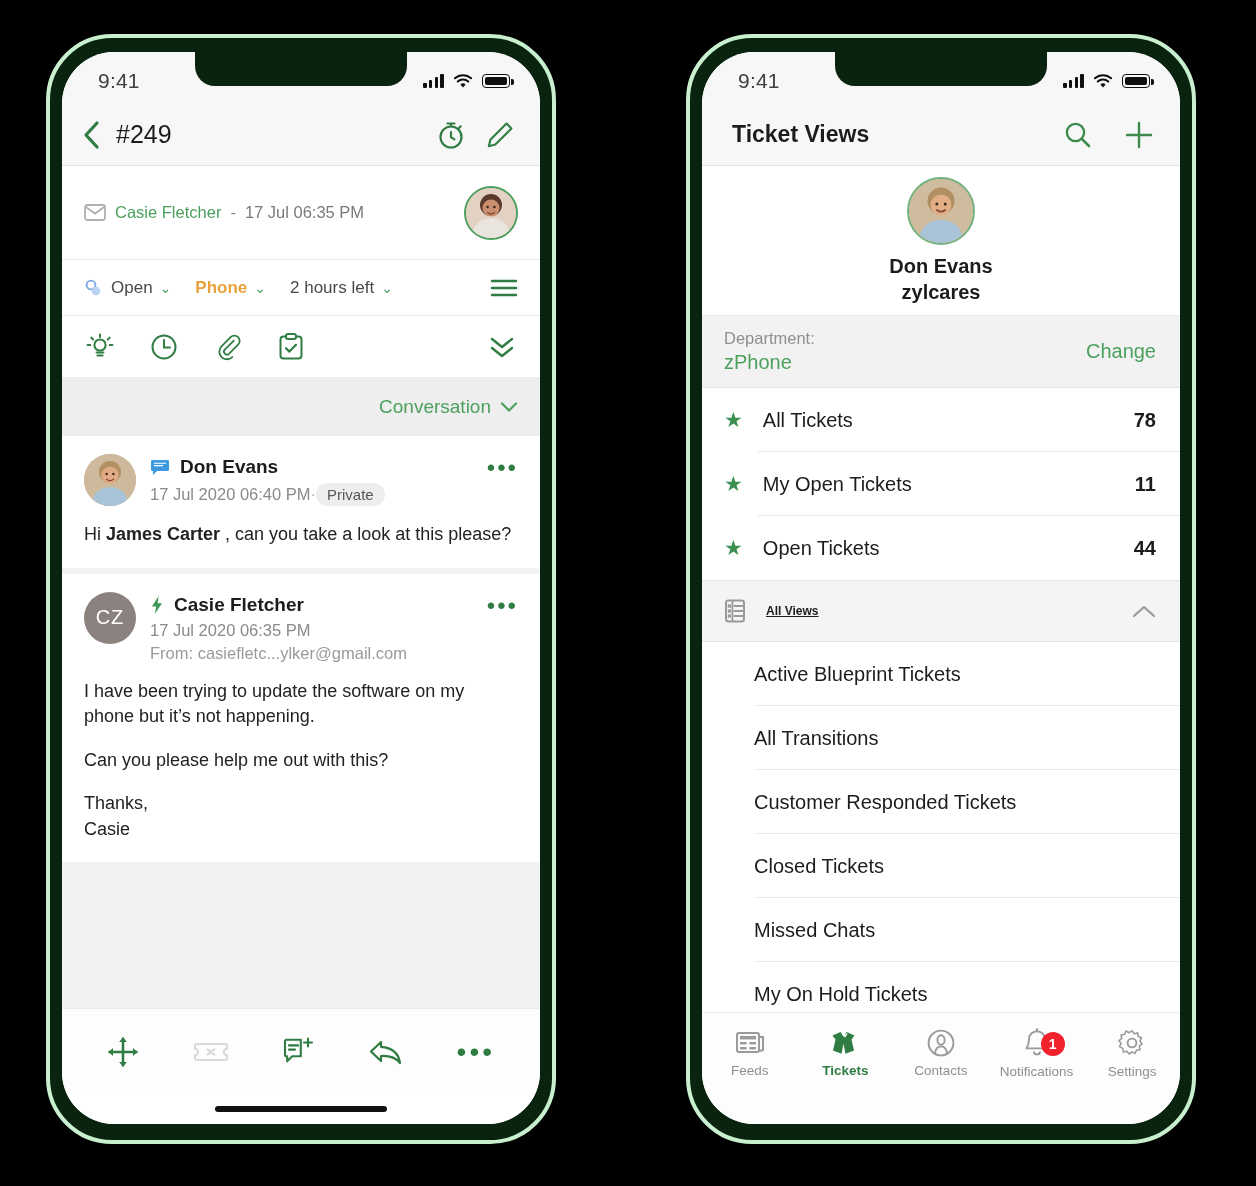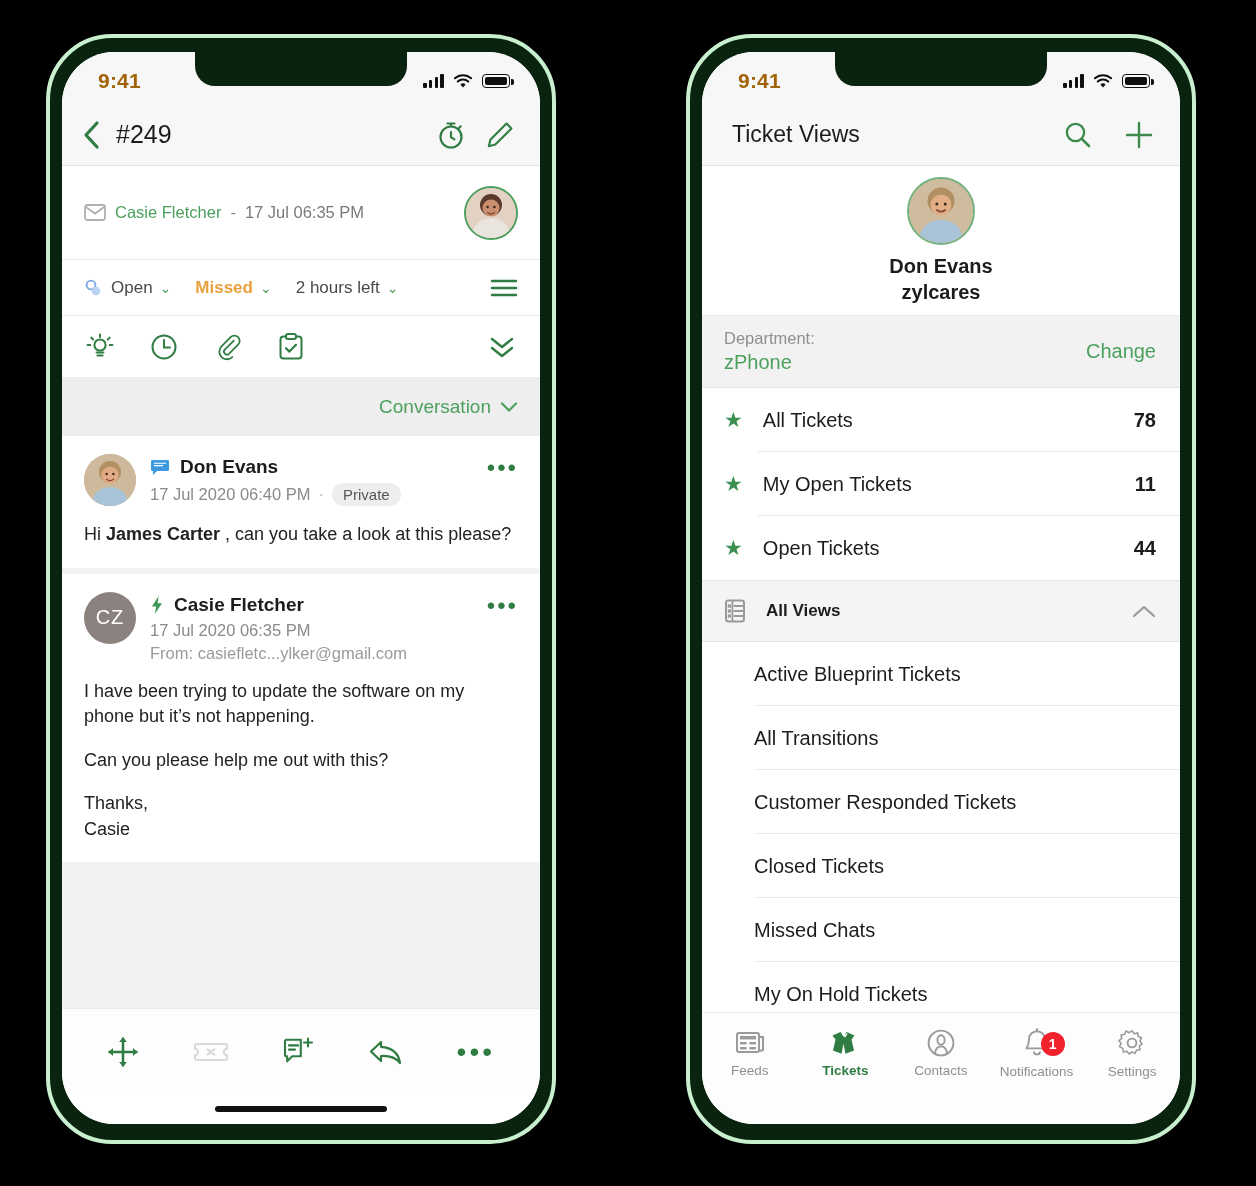--- a/index.html
+++ b/index.html
@@ -42,21 +42,21 @@
   }
 
   
   .statusbar {
     height: 52px; flex: 0 0 52px;
     background: #f7f7f7;
     display: flex; align-items: center; justify-content: space-between;
     padding: 6px 30px 0 36px;
     position: relative; z-index: 30;
   }
-  .statusbar .clock { font-size: 21px; font-weight: bold; color: #a16207; letter-spacing: .2px; }
+  .statusbar .clock { font-size: 21px; font-weight: normal; color: #404040; letter-spacing: .2px; }
   .sb-icons { display: flex; align-items: center; gap: 9px; }
   .sig { display: flex; align-items: flex-end; gap: 2.2px; height: 14px; }
   .sig i { display: block; width: 3.6px; background: #111; border-radius: 1px; }
   .sig i:nth-child(1){height:5px}.sig i:nth-child(2){height:8px}
   .sig i:nth-child(3){height:11px}.sig i:nth-child(4){height:14px}
   .batt { width: 28px; height: 14px; border: 1.8px solid #111; border-radius: 4px; position: relative; }
   .batt::after { content:''; position:absolute; right:-4.5px; top:4px; width:2.6px; height:6px; background:#111; border-radius:0 2px 2px 0; }
   .batt i { position:absolute; left:1.6px; top:1.6px; bottom:1.6px; right:1.6px; background:#111; border-radius:2px; }
 
   
@@ -122,21 +122,21 @@
   .msg-av {
     width:52px; height:52px; border-radius:50%; overflow:hidden; flex:0 0 52px;
     margin-right:14px; background:#c9b49f;
     display:flex; align-items:center; justify-content:center;
     color:#ffffff; font-size:20px; letter-spacing:1px;
   }
   .msg-av.initials { background:#8b8280; }
   .msg-meta { flex:1; min-width:0; padding-top:2px; }
   .msg-name-row { display:flex; align-items:center; gap:10px; margin-bottom:5px; }
   .msg-name { font-size:19px; font-weight:bold; color:#1c1c1c; }
-  .msg-date { font-size:16.5px; color:#8a8a8a; display:flex; align-items:center; gap:8px; }
+  .msg-date { font-size:16.5px; color:#8a8a8a; display:flex; align-items:center; }
   .msg-dot { color:#b5b5b5; }
   .badge-private {
     background:#eeeeee; color:#555; font-size:15px;
     padding:3px 11px; border-radius:12px;
   }
   .msg-from { font-size:16.5px; color:#9a9a9a; margin-top:4px; }
   .msg-more { color:#2f7d42; font-size:24px; letter-spacing:2px; line-height:.8; padding-top:4px; }
   .msg-body { font-size:18px; color:#222; line-height:1.42; margin-top:16px; }
   .msg-body p { margin-bottom: 18px; }
   .msg-body p:last-child { margin-bottom:0; }
@@ -150,21 +150,21 @@
   }
   .home-ind { flex:0 0 30px; background:#fff; display:flex; align-items:center; justify-content:center; }
   .home-ind i { display:block; width:172px; height:6px; background:#111; border-radius:3px; }
 
   
   .navbar2 {
     flex:0 0 62px; background:#f7f7f7;
     display:flex; align-items:center; padding:0 26px 0 30px;
     border-bottom:1px solid #e4e4e4;
   }
-  .navbar2 .t { font-size:23px; font-weight:normal; color:#1c1c1c; flex:1; }
+  .navbar2 .t { font-size:23px; font-weight:bold; color:#1c1c1c; flex:1; }
   .navbar2 .ic { margin-left:32px; display:flex; align-items:center; }
 
   .profile {
     flex:0 0 150px; background:#fff;
     display:flex; flex-direction:column; align-items:center; justify-content:center;
     border-bottom:1px solid #eaeaea;
   }
   .profile .pic {
     width:68px; height:68px; border-radius:50%;
     border:2.5px solid #6fb47e; overflow:hidden; background:#cbb79f;
@@ -196,21 +196,21 @@
     height:1px; background:#e9e9e9;
   }
   .fav-row:last-child::after { display:none; }
 
   .allviews-head {
     height:62px; background:#f4f4f4;
     display:flex; align-items:center; padding:0 24px 0 22px;
     border-top:1px solid #e4e4e4; border-bottom:1px solid #e4e4e4;
   }
   .allviews-head .gico { margin-right:18px; display:flex; align-items:center; }
-  .allviews-head .lbl { flex:1; font-size:17px; font-weight:bold; color:#1c1c1c; }
+  .allviews-head .lbl { flex:1; font-size:12px; font-weight:bold; color:#1c1c1c;text-decoration:underline; }
 
   .views { background:#fff; flex:1; overflow:hidden; }
   .view-row {
     height:64px; display:flex; align-items:center; padding:0 24px 0 52px;
     position:relative; font-size:20px; color:#1c1c1c;
   }
   .view-row::after {
     content:''; position:absolute; left:52px; right:0; bottom:0;
     height:1px; background:#ececec;
   }
@@ -320,21 +320,21 @@
           <span>
             <svg width="20" height="18" viewBox="0 0 20 18">
                 <circle cx="7" cy="6" r="4.4" stroke="#7aa8e0" stroke-width="1.9" fill="none"></circle>
                 <circle cx="12" cy="12" r="4.4" fill="#b9d3f0"></circle>
               </svg>
           </span>
           <span class="lbl">Open</span>
           <span class="caret">⌄</span>
         </span>
         <span class="meta-chip prio" style="margin-left:14px">
-          <span class="lbl">Missed</span>
+          <span class="lbl">Phone</span>
           <span class="caret">⌄</span>
         </span>
         <span class="meta-chip" style="margin-left:14px">
           <span class="lbl">2 hours left</span>
           <span class="caret">⌄</span>
         </span>
         <span class="meta-spacer"></span>
         <span>
           <svg width="28" height="20" viewBox="0 0 28 20">
               <path d="M2 3h24M2 10h24M2 17h24" stroke="#2f7d42" stroke-width="2.6" stroke-linecap="round"></path>

